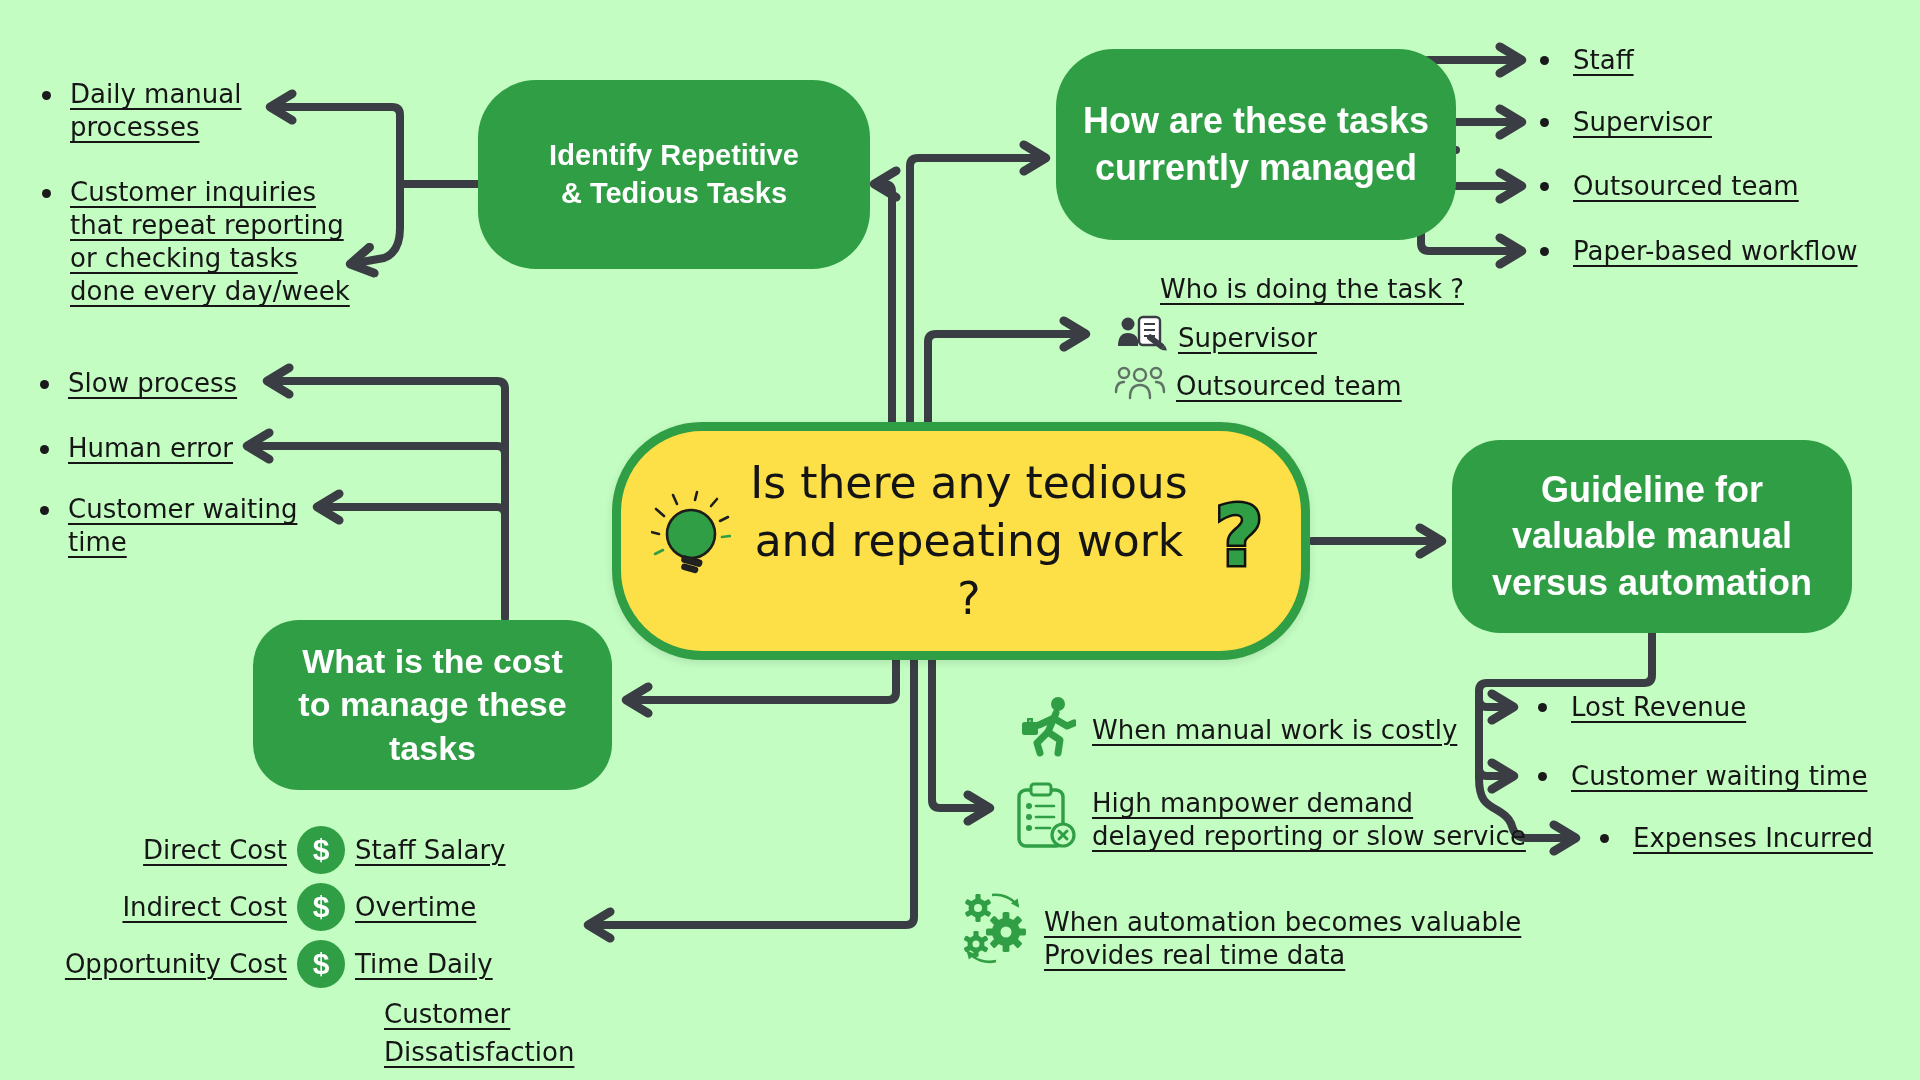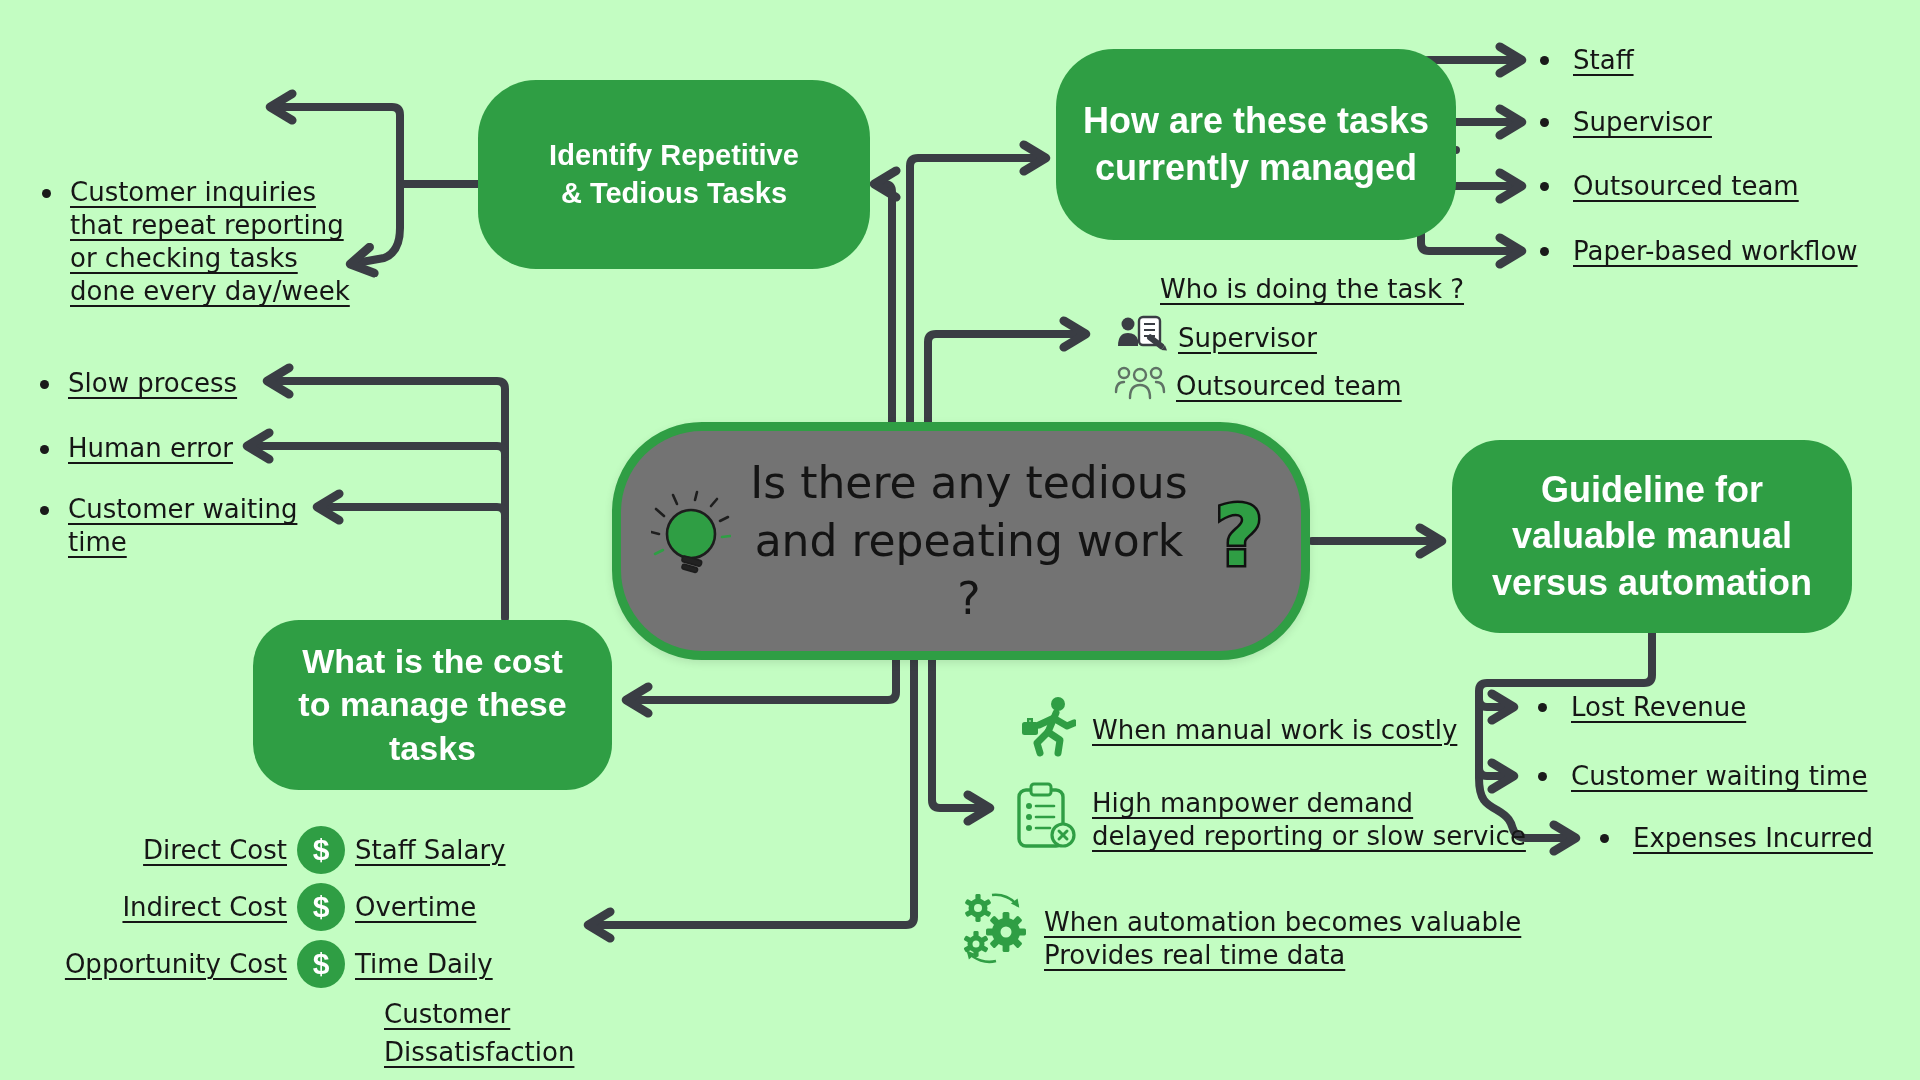--- a/index.html
+++ b/index.html
@@ -3,21 +3,21 @@
 <meta charset="utf-8">
 <style>
   html,body{margin:0;padding:0;}
   body{font-family:"DejaVu Sans",sans-serif;}
   #canvas{position:relative;width:1920px;height:1080px;background:#c3fdc2;overflow:hidden;}
   svg.overlay{position:absolute;left:0;top:0;z-index:1;}
   .box{position:absolute;z-index:2;background:#2f9e44;color:#fff;display:flex;flex-direction:column;
        align-items:center;justify-content:center;text-align:center;
        font-family:"Liberation Sans",sans-serif;font-weight:700;}
   .box .bl{line-height:1.28;}
-  .node{position:absolute;z-index:2;background:#737373;border:9px solid #2f9e44;border-radius:90px;
+  .node{position:absolute;z-index:2;background:#fde047;border:9px solid #2f9e44;border-radius:90px;
         display:flex;align-items:center;justify-content:center;gap:7px;padding:0 30px;box-sizing:border-box;
         box-shadow:0 3px 8px rgba(0,0,0,.10);}
   .node-text{text-align:center;color:#141414;font-size:44px;line-height:1.32;}
   .txt{position:absolute;z-index:2;color:#161616;font-size:26px;line-height:33px;}
   .u{text-decoration:underline;text-underline-offset:5px;text-decoration-thickness:2px;}
   .dot{width:9px;height:9px;border-radius:50%;background:#1a1a1a;flex:none;}
   .bullet-row{position:absolute;z-index:2;display:flex;align-items:center;gap:24px;color:#161616;font-size:26px;}
   .icon-row{position:absolute;z-index:2;display:flex;align-items:center;gap:16px;color:#161616;font-size:26px;line-height:33px;}
   .cost-rows{position:absolute;z-index:2;left:55px;top:821px;}
   .cost-row{display:flex;align-items:center;height:57px;font-size:26px;color:#161616;}
@@ -110,20 +110,27 @@
       <div>Is there any tedious</div>
       <div>and repeating work ?</div>
     </div>
     <span>
       <svg width="64" height="100" viewBox="0 0 64 100">
         <text x="32" y="76" text-anchor="middle" font-family="DejaVu Sans, sans-serif" font-size="84" font-weight="bold" fill="#2f9e44" stroke="#111" stroke-width="5" paint-order="stroke">?</text>
       </svg>
     </span>
   </div>
 
+  <div class="txt" style="left:42px;top:78px;display:flex;gap:19px;">
+    <span class="dot" style="margin-top:13px;"></span>
+    <span class="lines">
+      <div class="u">Daily manual</div>
+      <div class="u">processes</div>
+    </span>
+  </div>
   <div class="txt" style="left:42px;top:176px;display:flex;gap:19px;">
     <span class="dot" style="margin-top:13px;"></span>
     <span class="lines">
       <div class="u">Customer inquiries</div>
       <div class="u">that repeat reporting</div>
       <div class="u">or checking tasks</div>
       <div class="u">done every day/week</div>
     </span>
   </div>
 

